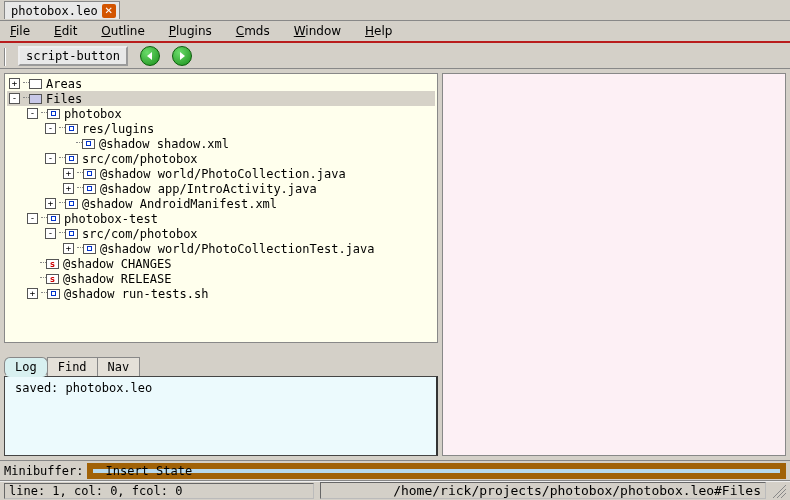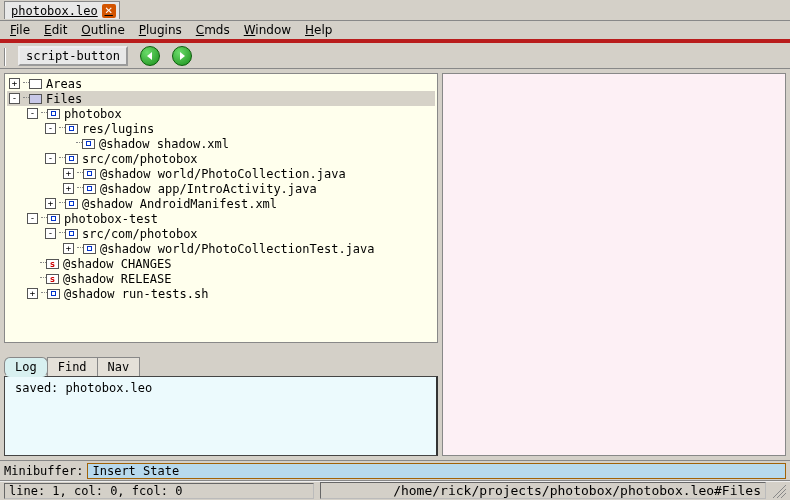--- a/index.html
+++ b/index.html
@@ -12,21 +12,20 @@
     overflow: hidden;
     color: #000;
   }
   .titlebar {
     height: 21px;
     background: #d4d0c8;
     display: flex;
     align-items: center;
     padding: 2px 4px;
     border-bottom: 1px solid #888;
-    text-decoration: underline;
   }
   .title-tab {
     display: flex;
     align-items: center;
     background: #e8e8e8;
     border: 1px solid #888;
     border-bottom: none;
     padding: 1px 3px 1px 6px;
     height: 18px;
     gap: 4px;
@@ -39,22 +38,22 @@
     color: #fff;
     display: flex; align-items: center; justify-content: center;
     font-size: 10px; font-weight: bold;
   }
   .menubar {
     height: 22px;
     background: #d4d0c8;
     display: flex;
     align-items: center;
     padding: 0 4px;
-    gap: 2px;
-    border-bottom: 4px solid #b91c1c;
+    gap: 12px;
+    border-bottom: 2px solid #b91c1c;
   }
   .menu-item {
     padding: 2px 6px;
     cursor: default;
   }
   .menu-item .ul { text-decoration: underline; }
   .toolbar {
     height: 26px;
     background: #d4d0c8;
     display: flex;
@@ -197,24 +196,24 @@
     padding: 0 4px;
     gap: 4px;
     background: #d4d0c8;
     border-bottom: 1px solid #888;
   }
   .minibuffer-label { font-family: monospace; font-size: 12px; }
   .minibuffer-input {
     flex: 1;
     height: 16px;
     background: #b7d9ed;
-    border: 1px solid #a16207;
-    font-family: monospace;
-    font-size: 12px;
-    padding: 0 4px;
+    border: 6px solid #a16207;
+    font-family: monospace;
+    font-size: 12px;
+    padding: 0 12px;
     display: flex; align-items: center;
   }
   .statusbar {
     height: 18px;
     display: flex;
     align-items: center;
     padding: 0 4px;
     gap: 6px;
     border-top: 1px solid #eee;
     background: #d4d0c8;

